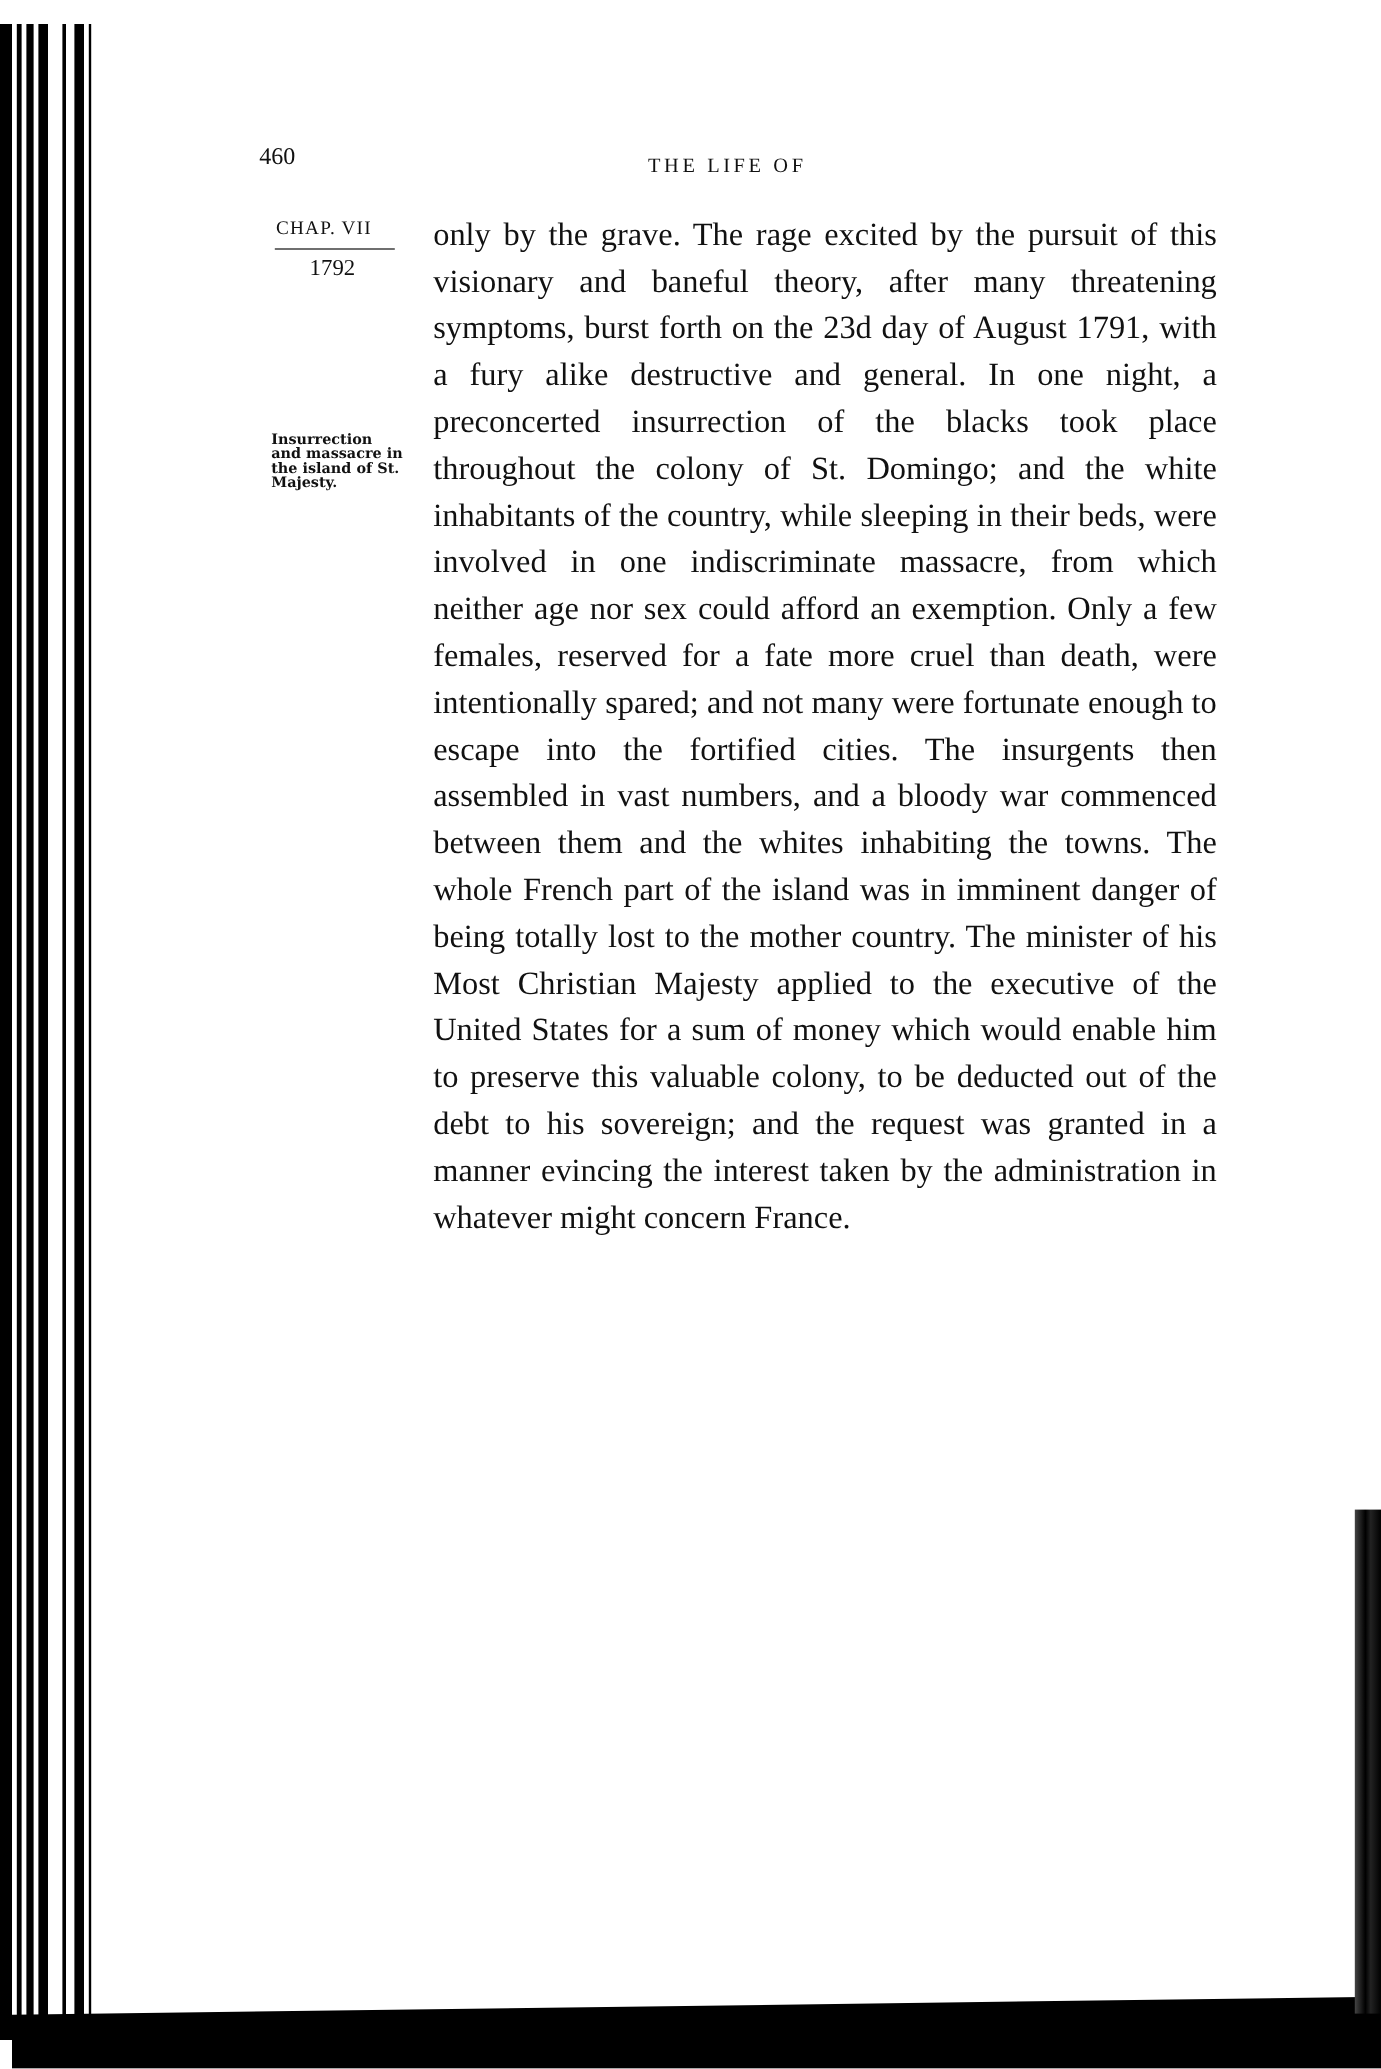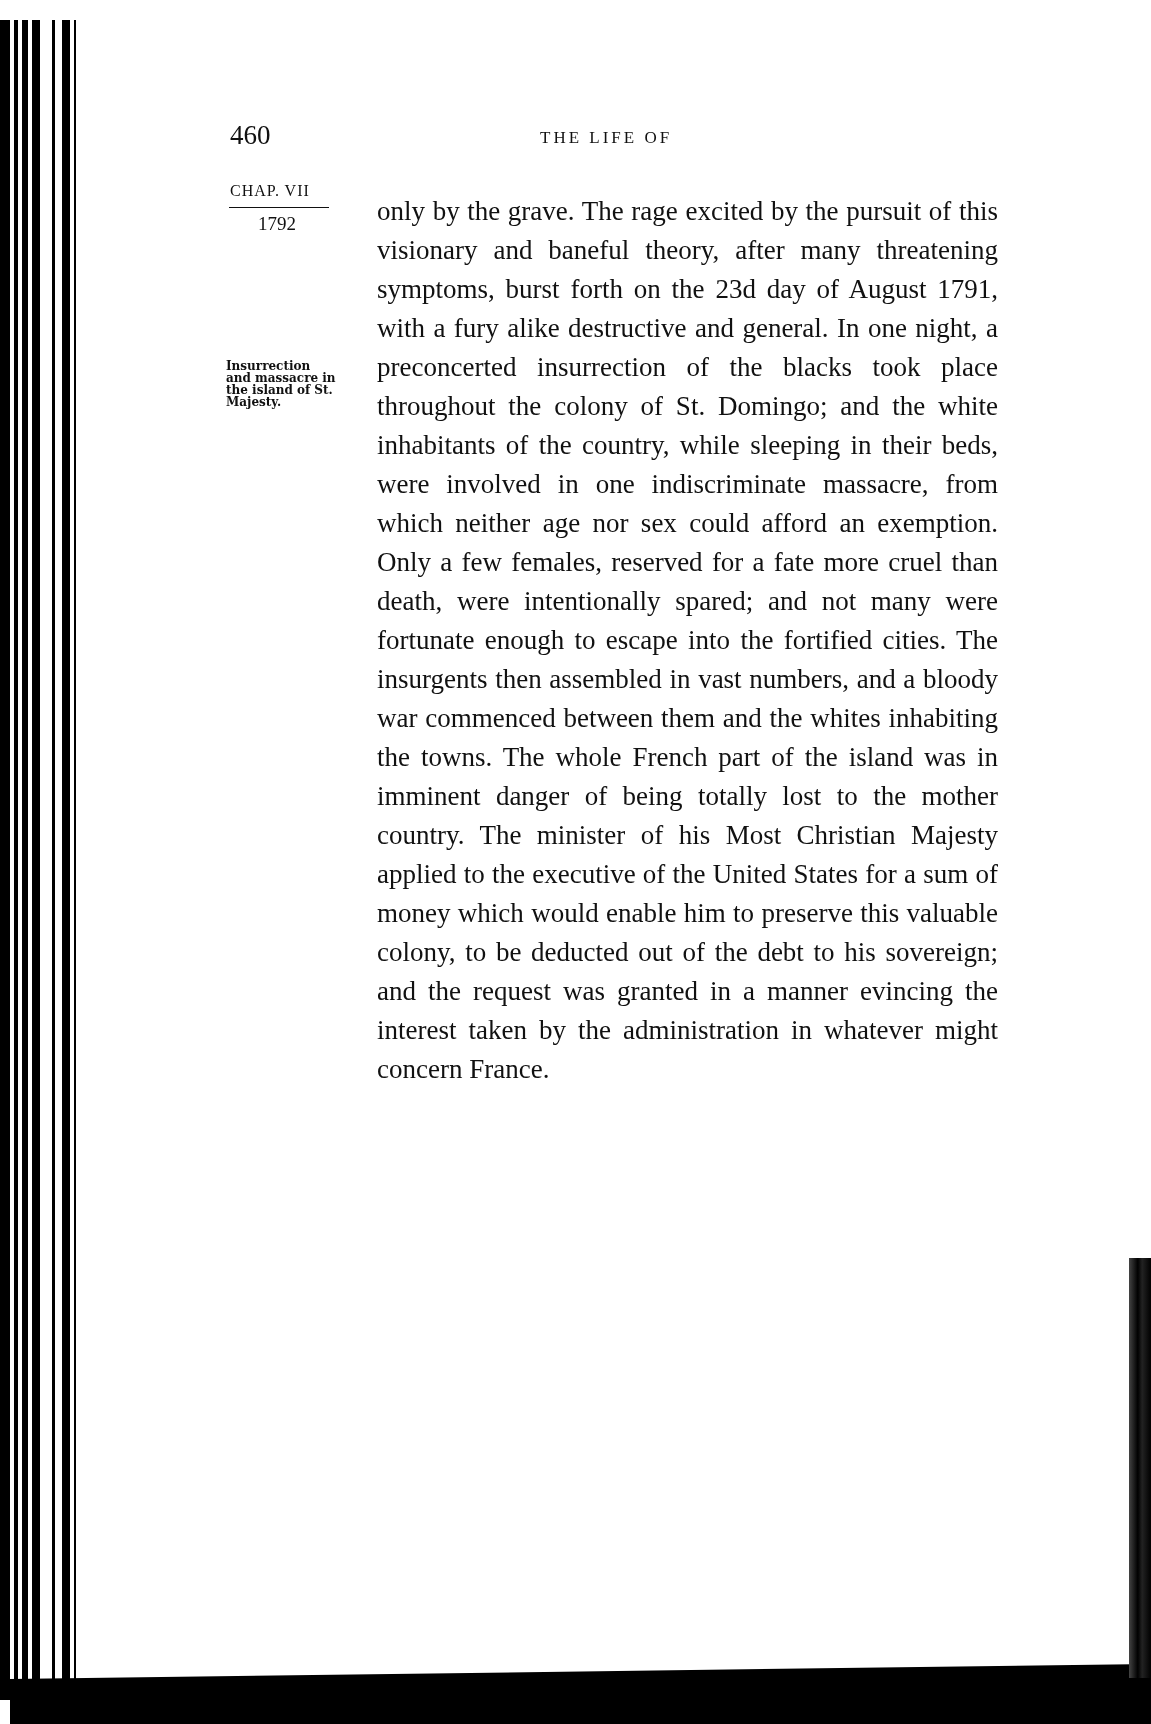--- a/index.html
+++ b/index.html
@@ -4,30 +4,30 @@
 <style>
   html, body { margin:0; padding:0; }
   body { width:1151px; height:1724px; background:#fff; position:relative; overflow:hidden;
          font-family:"Liberation Serif","DejaVu Serif",serif; color:#111; }
   .binding-left { position:absolute; left:0; top:20px; width:80px; height:1680px; }
   .binding-left .bar { position:absolute; top:0; bottom:0; background:#000; }
   .bottom-edge { position:absolute; left:10px; right:0; bottom:0; height:60px; background:#000;
                  clip-path: polygon(0 25%, 100% 0, 100% 100%, 0 100%); }
   .right-edge { position:absolute; right:0; top:1258px; width:22px; height:420px;
                 background:linear-gradient(90deg,#444,#000 40%,#222 60%,#000); }
-  .page-number { position:absolute; left:230px; top:120px; font-size:27px; }
+  .page-number { position:absolute; left:216px; top:120px; font-size:20px; }
   .running-head { position:absolute; left:540px; top:128px; font-size:17px; letter-spacing:3px; }
   .chap { position:absolute; left:230px; top:182px; font-size:16px; letter-spacing:1px; font-variant:small-caps; }
   .chap-rule { position:absolute; left:229px; top:207px; width:100px; border-top:1px solid #111; }
   .year { position:absolute; left:258px; top:213px; font-size:19px; }
   .sidenote { position:absolute; left:226px; top:360px; width:110px; font-size:12px;
               line-height:12px; font-weight:bold; font-family:"DejaVu Serif",serif; }
   .body { position:absolute; left:361px; top:176px; width:653px; font-size:27px;
           line-height:39px; text-align:justify; }
-  .body p { margin:16px; }
+  .body p { margin:0; }
   .body p.indent { text-indent:26px; margin-top:6px; }
 </style>
 </head>
 <body>
 
 <div class="binding-left">
   <div class="bar" style="left:0;width:10px;"></div>
   <div class="bar" style="left:14px;width:4px;"></div>
   <div class="bar" style="left:22px;width:6px;"></div>
   <div class="bar" style="left:32px;width:8px;"></div>

